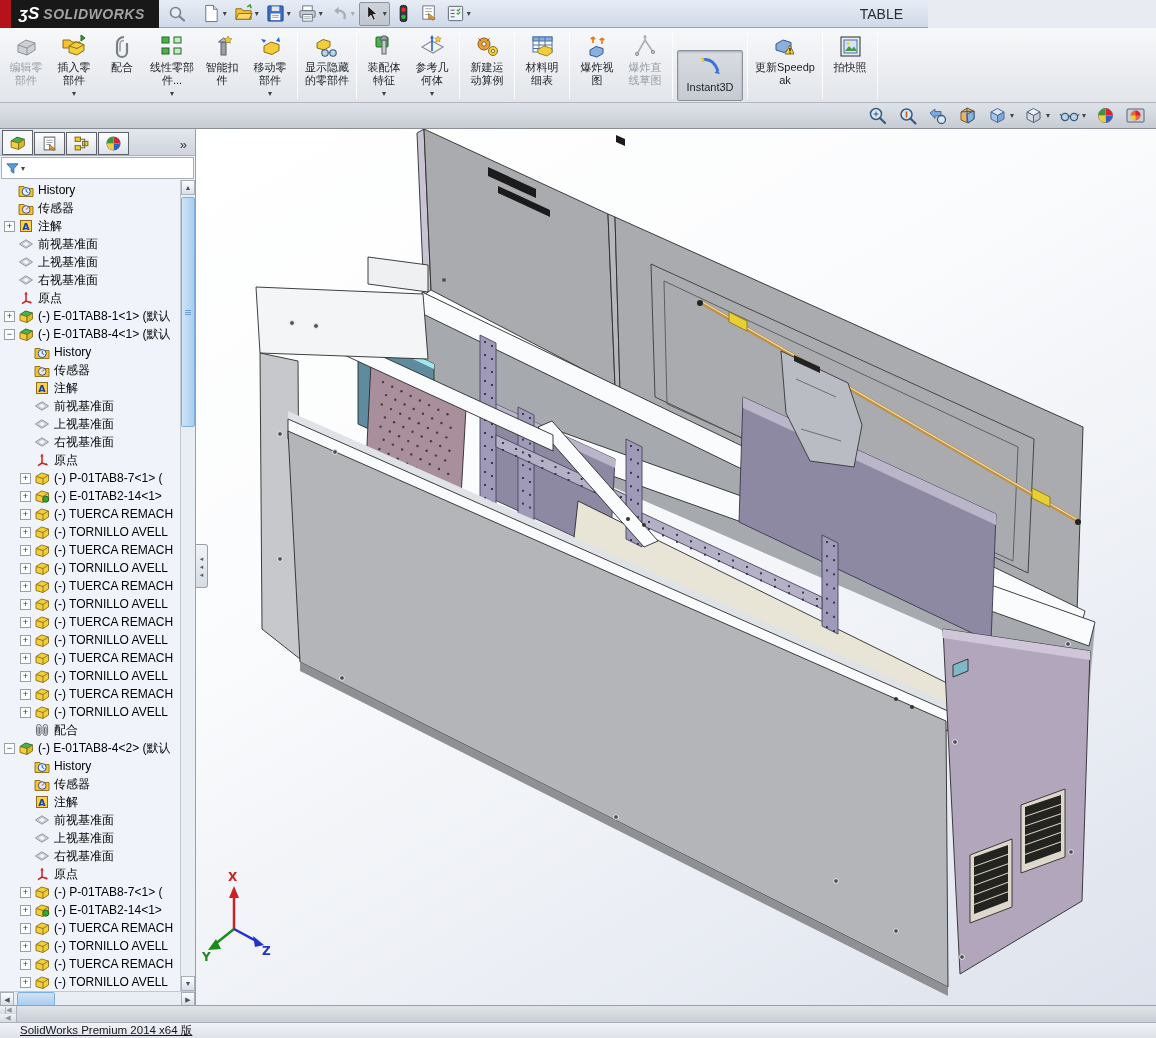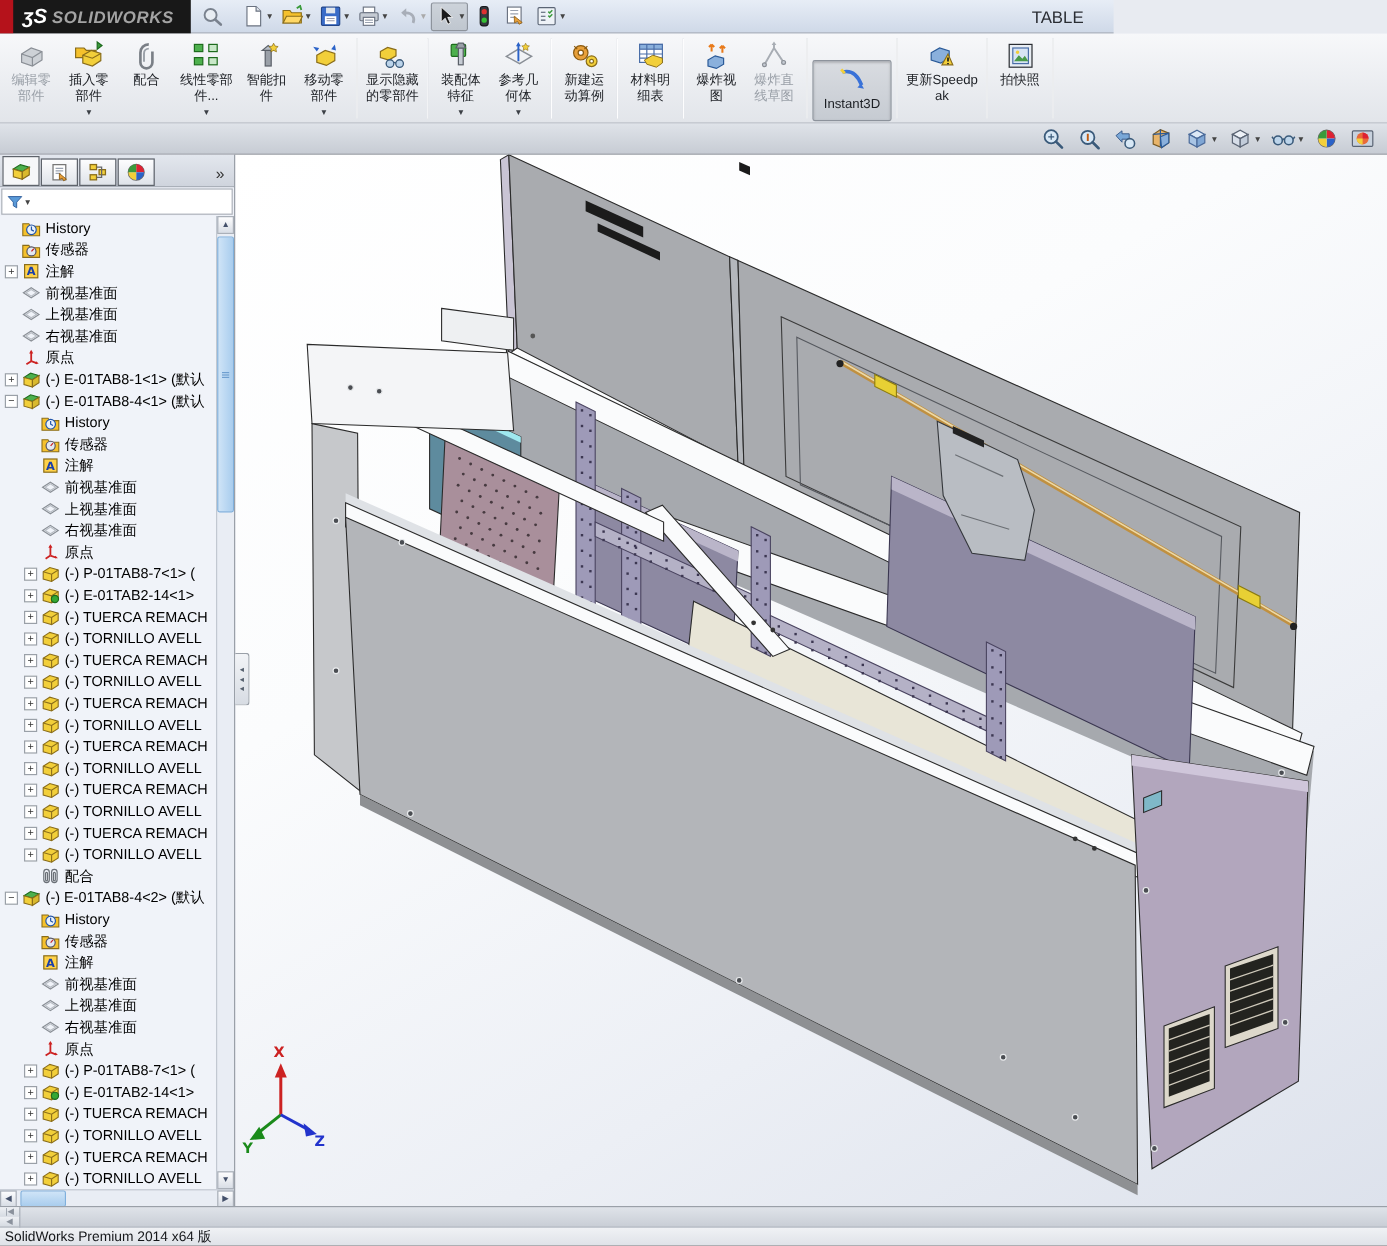--- a/index.html
+++ b/index.html
@@ -85,21 +85,21 @@
   .bottombar{position:absolute;left:0;top:1005px;width:1156px;height:17px;background:linear-gradient(#dfe3e9,#c9ced6);
     border-top:1px solid #9aa0a8;display:flex;align-items:stretch;flex-direction:column;}
   .bnav{width:17px;border-right:1px solid #aab0b9;background:linear-gradient(#eef0f4,#d6dbe2);
     font-size:7px;color:#8a919c;display:flex;align-items:center;justify-content:center;}
   .btab{font-size:11.5px;padding:0 12px;border:1px solid #555a61;border-bottom:none;margin-left:2px;
     background:linear-gradient(#c6cbd3,#b2b8c1);display:flex;align-items:center;color:#15171a;}
   .btab.active{background:#f2f3f5;}
   
   .statusbar{position:absolute;left:0;top:1022px;width:1156px;height:16px;
     background:linear-gradient(#f0f2f5,#dfe2e8);border-top:1px solid #aab0b9;
-    font-size:11.5px;color:#15171a;display:flex;align-items:center;padding-left:4px;}
+    font-size:11.5px;color:#15171a;display:flex;align-items:center;padding-left:20px;text-decoration:underline;}
 </style>
 </head>
 <body>
 
 <div class="app">
 
   <div class="titlebar">
     <div class="brand">
       <div class="brand-red"></div>
       <span class="brand-glyph">ʒS</span>

